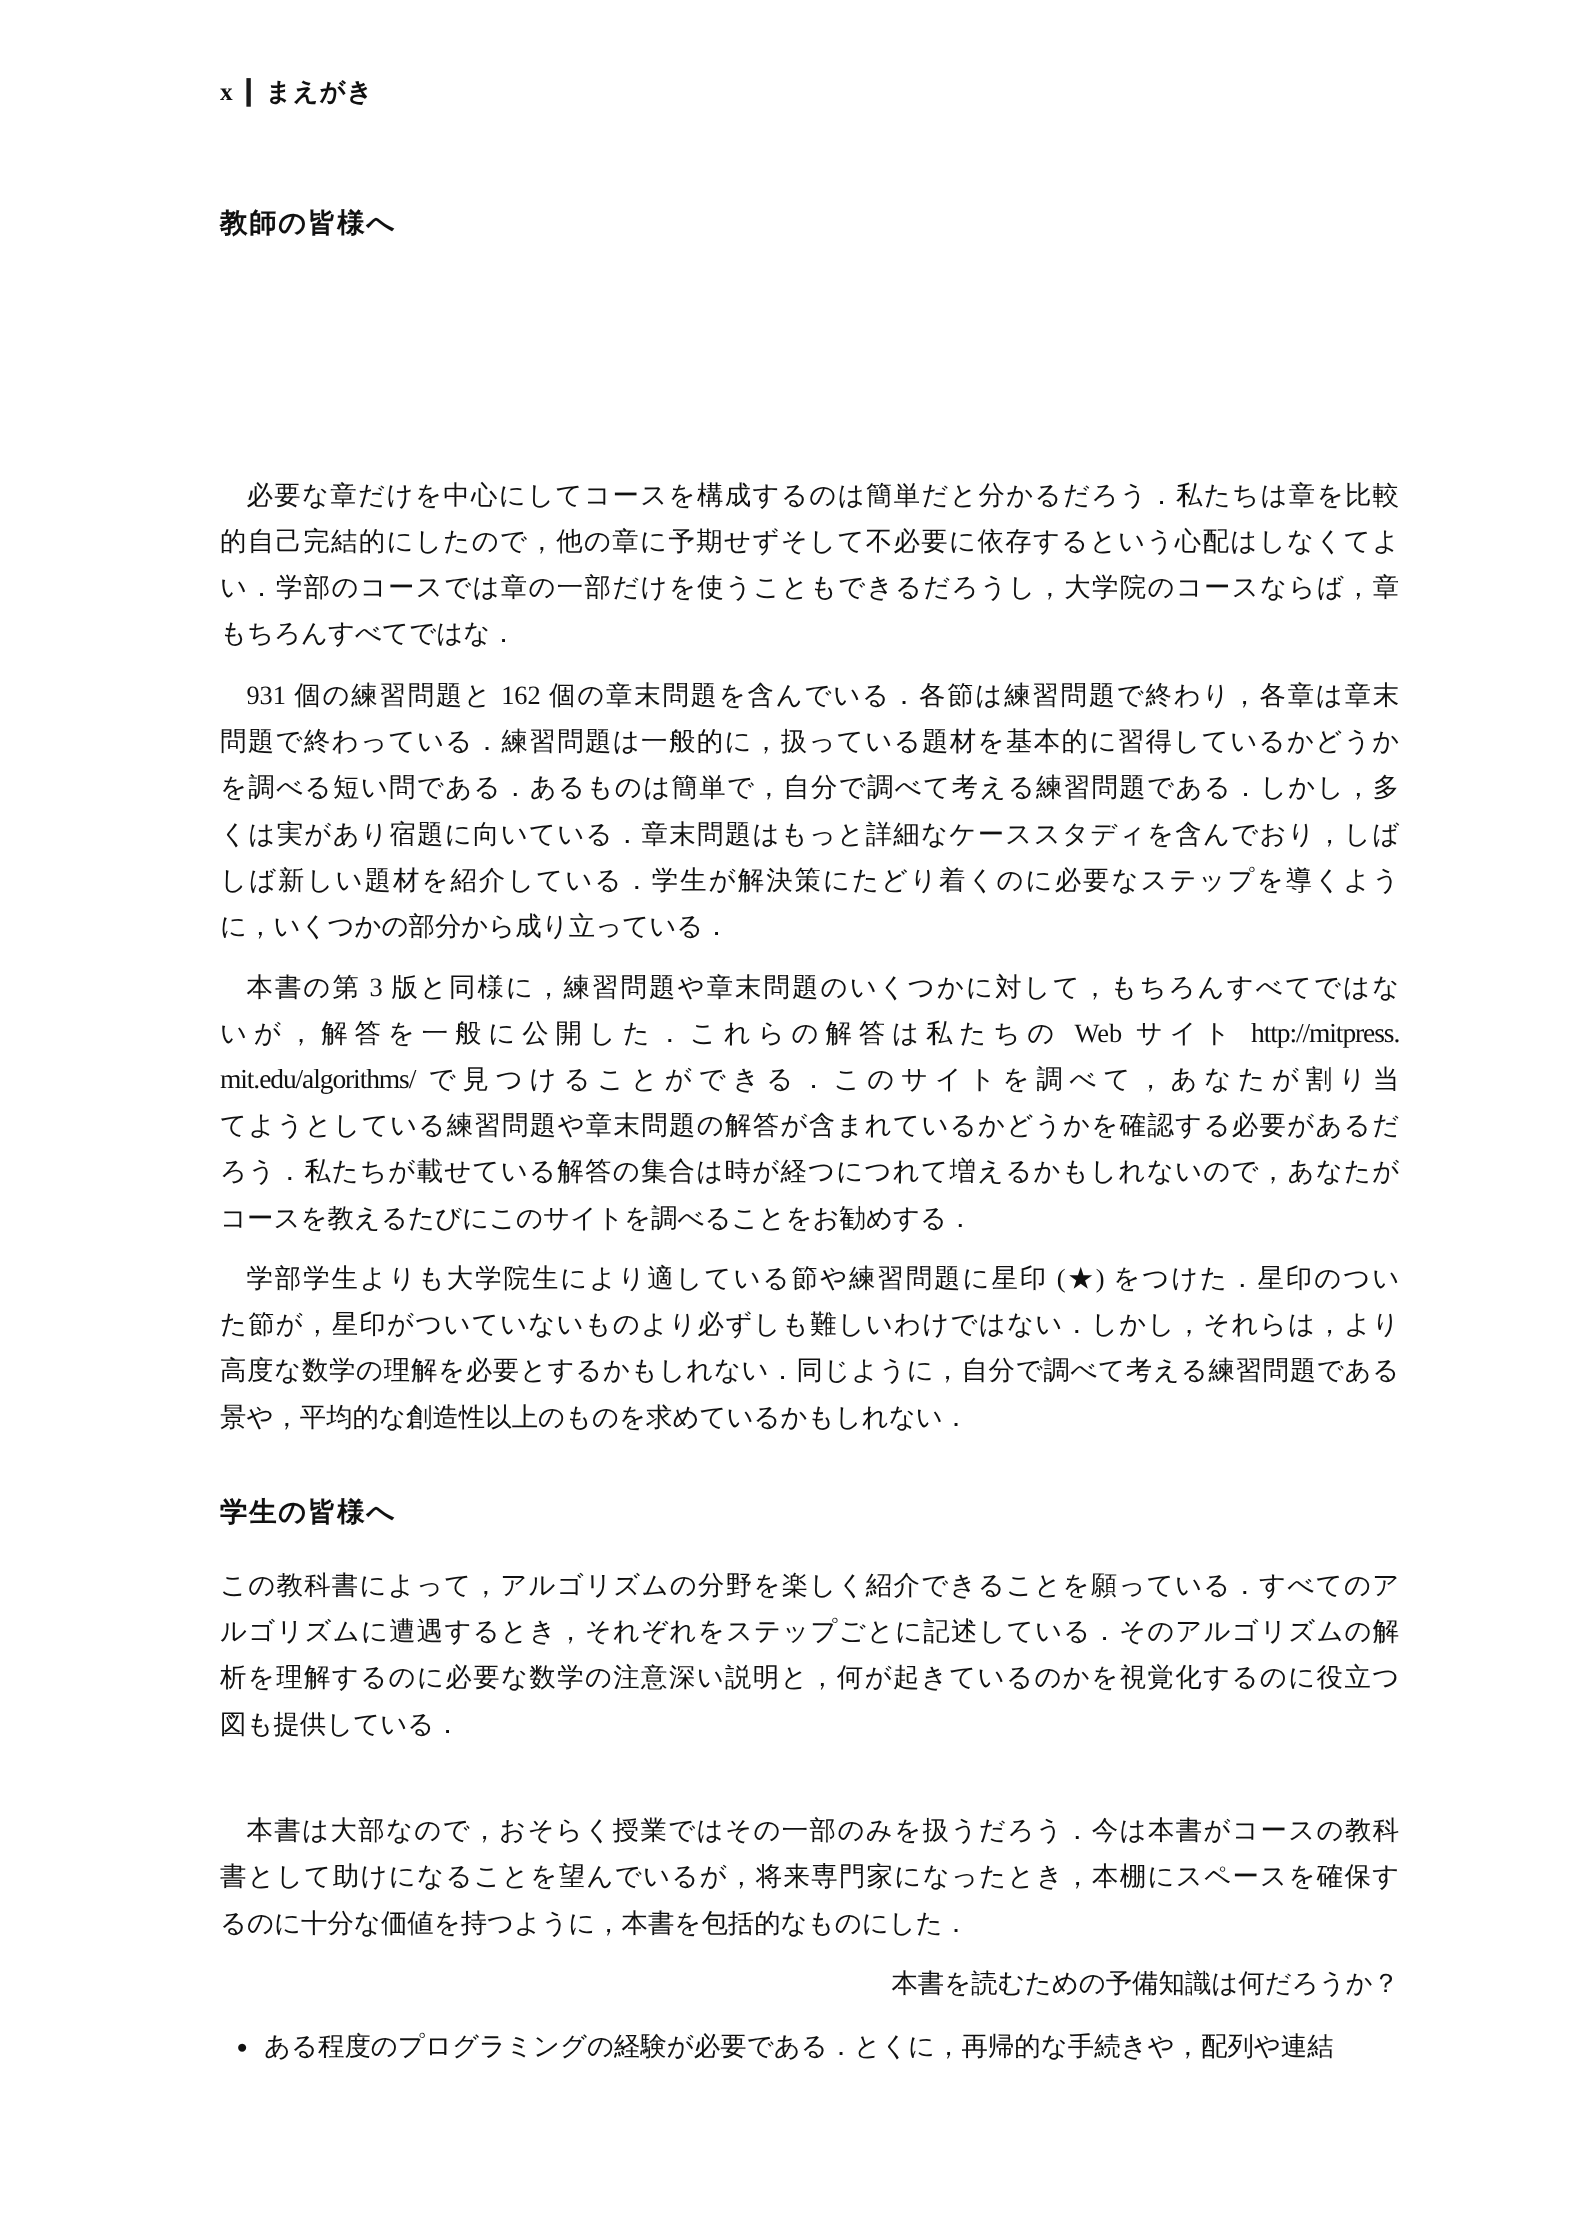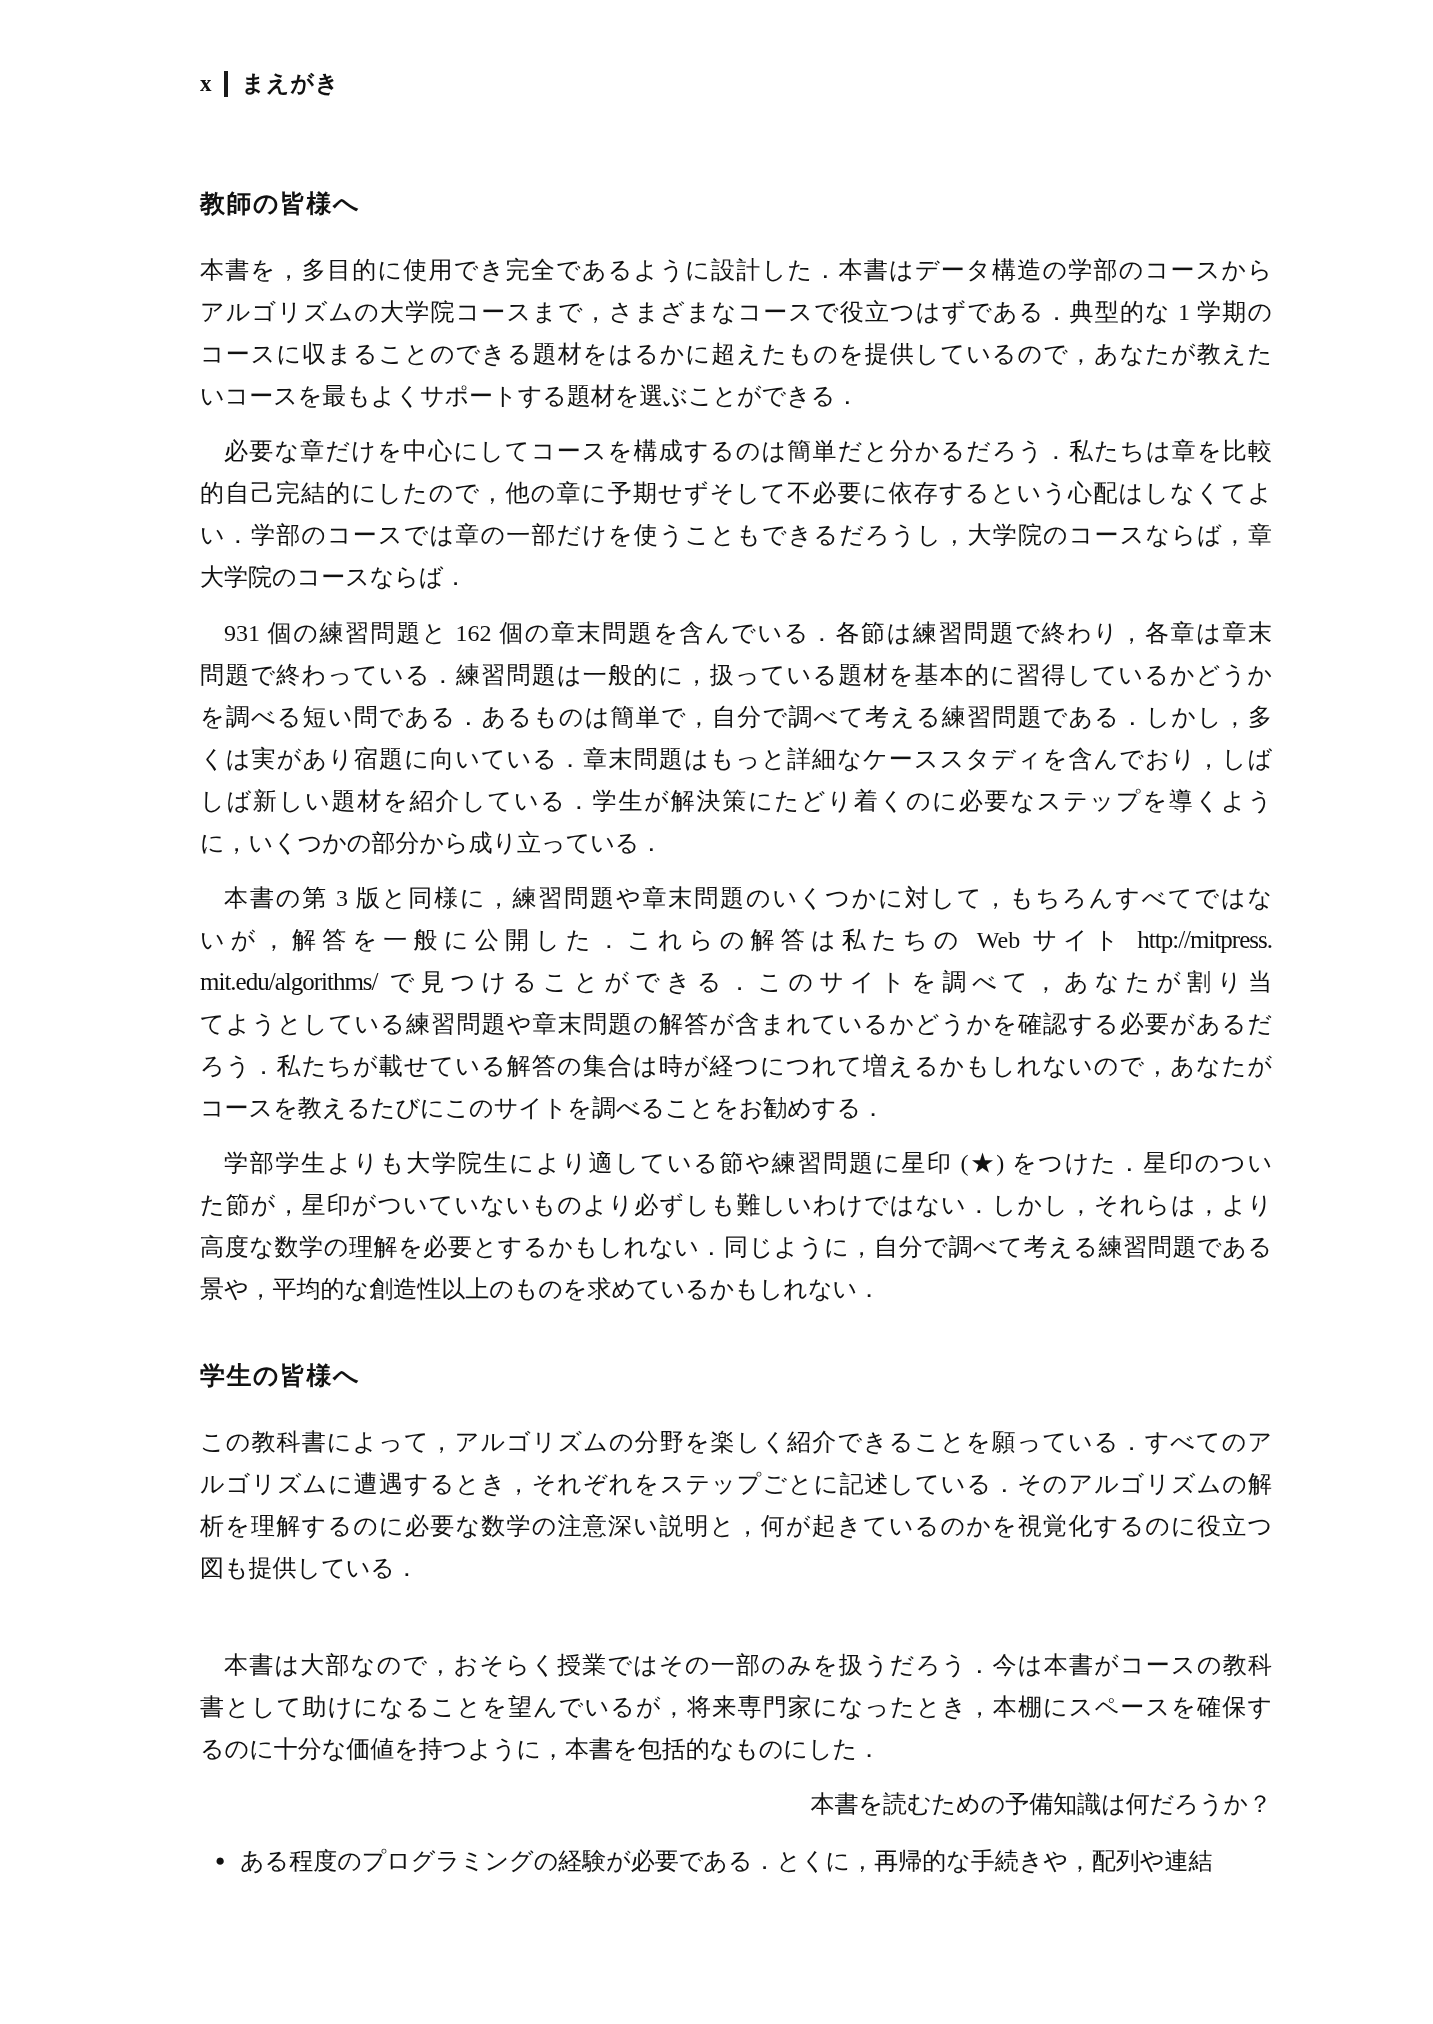--- a/index.html
+++ b/index.html
@@ -53,32 +53,26 @@
 <div class="page">
 
   <div class="abs running-header">
     <span class="pagenum">x</span>
     <span class="hdr-bar"></span>
     <span class="hdr-title">まえがき</span>
   </div>
 
   <div class="abs sec-heading" style="top:186px">教師の皆様へ</div>
 
-  <div class="abs para" style="top:249px">
-    <div class="ln jf">本書を，多目的に使用でき完全であるように設計した．本書はデータ構造の学部のコースから</div>
-    <div class="ln jf">アルゴリズムの大学院コースまで，さまざまなコースで役立つはずである．典型的な 1 学期の</div>
-    <div class="ln jf">コースに収まることのできる題材をはるかに超えたものを提供しているので，あなたが教えた</div>
-    <div class="ln">いコースを最もよくサポートする題材を選ぶことができる．</div>
-  </div>
 
   <div class="abs para" style="top:430px">
     <div class="ln jf ind">必要な章だけを中心にしてコースを構成するのは簡単だと分かるだろう．私たちは章を比較</div>
     <div class="ln jf">的自己完結的にしたので，他の章に予期せずそして不必要に依存するという心配はしなくてよ</div>
     <div class="ln jf">い．学部のコースでは章の一部だけを使うこともできるだろうし，大学院のコースならば，章</div>
-    <div class="ln">大学院のコースならば．</div>
+    <div class="ln">もちろんすべてではな．</div>
   </div>
 
   <div class="abs para" style="top:612px">
     <div class="ln jf ind">931 個の練習問題と 162 個の章末問題を含んでいる．各節は練習問題で終わり，各章は章末</div>
     <div class="ln jf">問題で終わっている．練習問題は一般的に，扱っている題材を基本的に習得しているかどうか</div>
     <div class="ln jf">を調べる短い問である．あるものは簡単で，自分で調べて考える練習問題である．しかし，多</div>
     <div class="ln jf">くは実があり宿題に向いている．章末問題はもっと詳細なケーススタディを含んでおり，しば</div>
     <div class="ln jf">しば新しい題材を紹介している．学生が解決策にたどり着くのに必要なステップを導くよう</div>
     <div class="ln">に，いくつかの部分から成り立っている．</div>
   </div>

